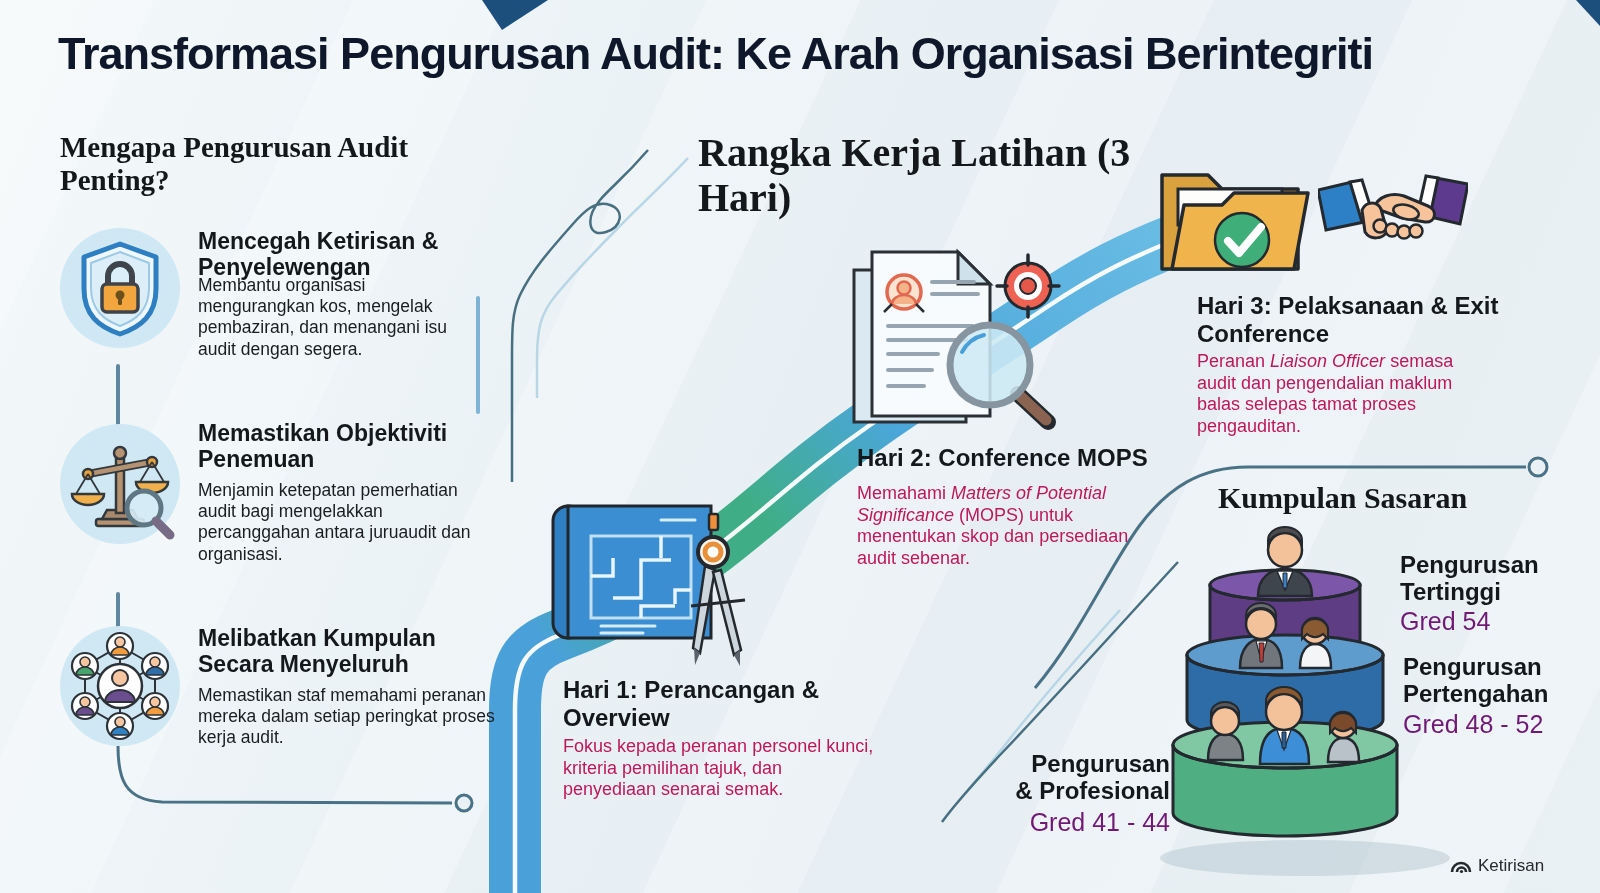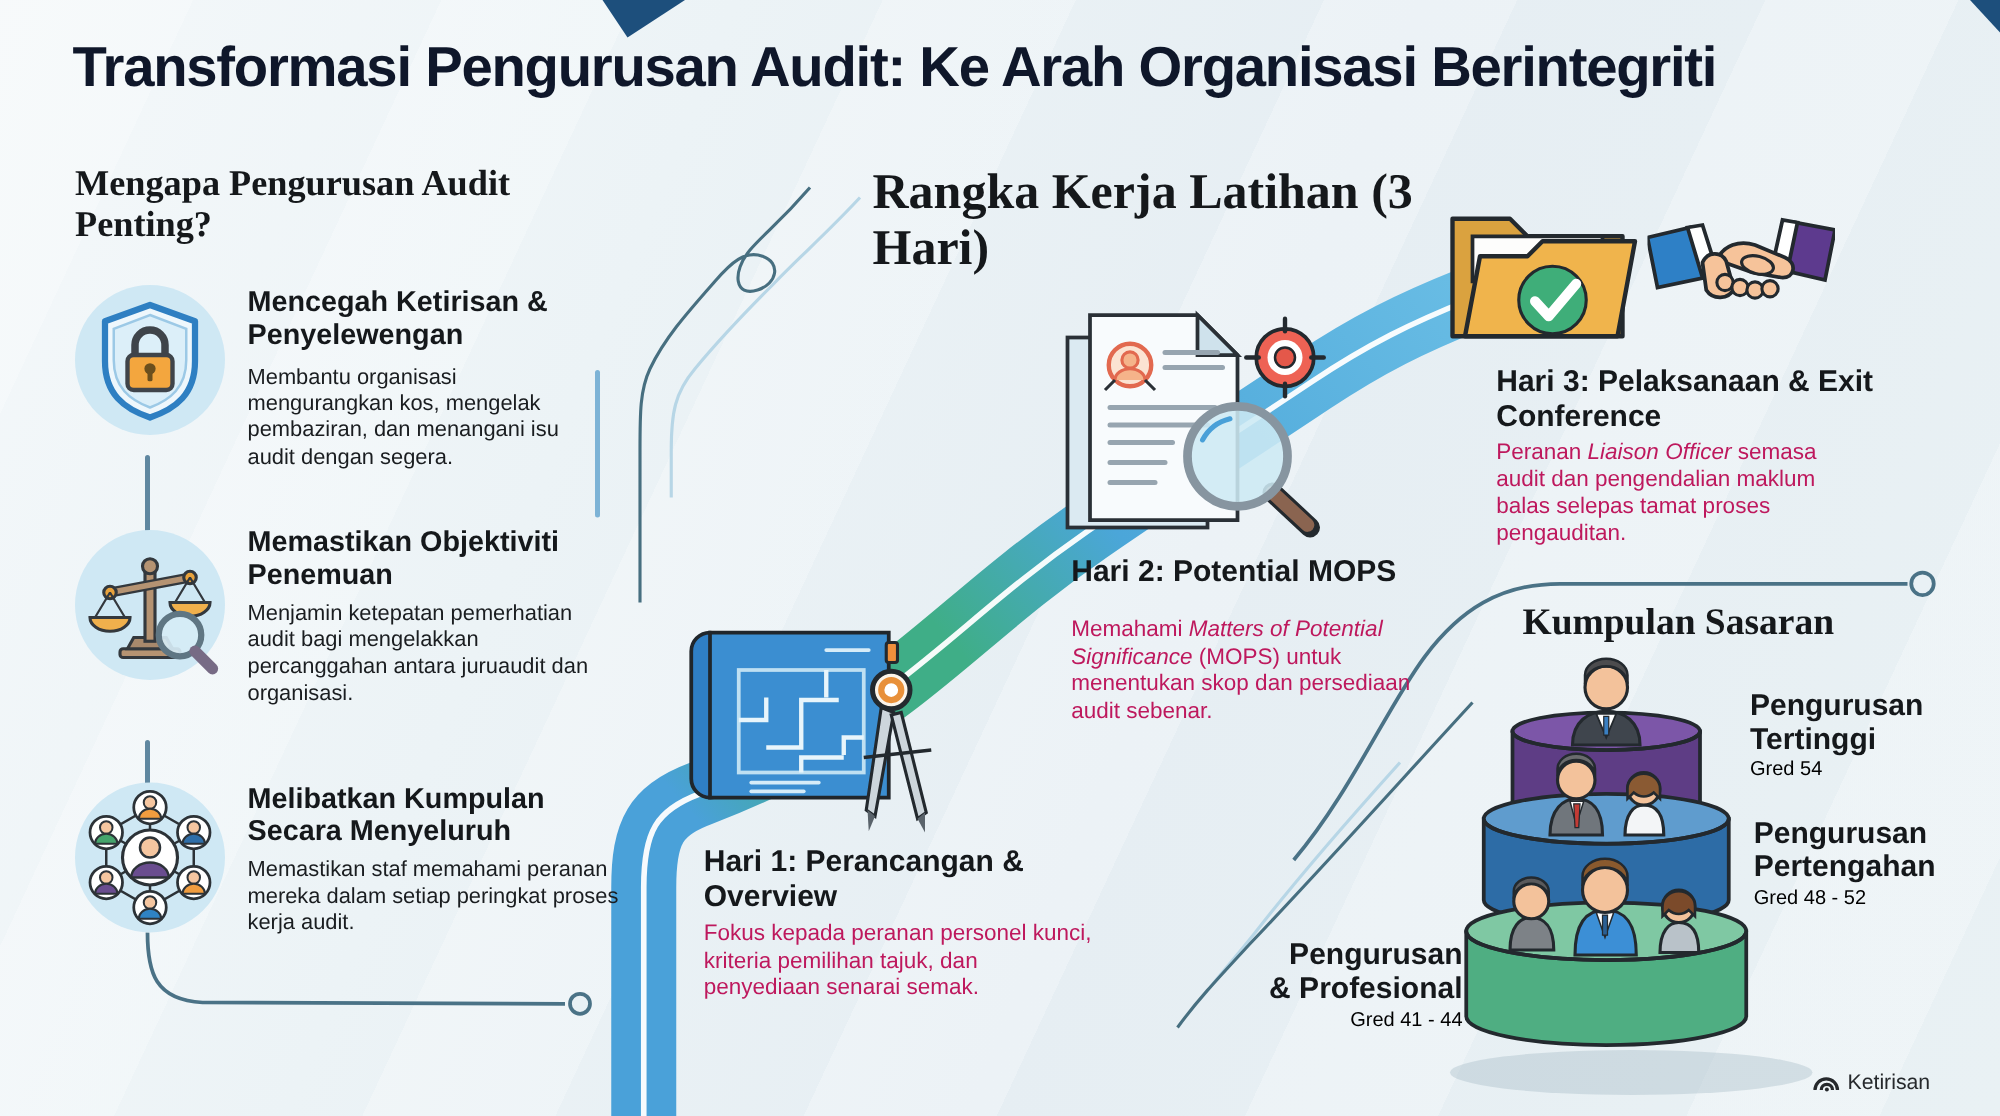--- a/index.html
+++ b/index.html
@@ -15,21 +15,21 @@
   .h2{font-weight:700;color:#15181b;line-height:1.13;font-family:Liberation Serif, serif;}
   .why-h{left:60px;top:131px;width:370px;font-size:29px;}
   .rk-h{left:698px;top:130px;width:470px;font-size:40px;}
   .ks-h{left:1218px;top:481px;width:330px;font-size:30px;}
   .item-t{font-size:23px;font-weight:700;color:#15181b;line-height:1.14;}
   .item-b{font-size:17.5px;color:#1a1d20;line-height:1.21;}
   .day-t{font-size:24px;font-weight:700;color:#15181b;line-height:1.15;}
   .day-b{font-size:18px;color:#be185d;line-height:1.2;}
   .ital{font-style:italic;}
   .tier-l{font-size:24px;font-weight:700;color:#15181b;line-height:1.13;}
-  .tier-g{font-size:16px;color:#000000;}
+  .tier-g{font-size:25px;color:#701a75;}
   .t-right{text-align:right;}
   .wm{left:1449px;top:856px;display:flex;align-items:center;gap:5px;color:#26292c;font-size:17px;font-weight:500;}
   svg{display:block;}
 </style>
 </head>
 <body>
 
 <div class="stripes"></div>
 
 <svg class="abs" style="left:0;top:0" width="1600" height="893" viewBox="0 0 1600 893">
@@ -86,21 +86,21 @@
 <svg class="abs" style="left:58px;top:226px" width="124" height="124" viewBox="0 0 124 124">
   <circle cx="62" cy="62" r="60" fill="#cfe8f4"></circle>
   <path d="M62 18 L98 31 V63 C98 89 83 101 62 108 C41 101 26 89 26 63 V31 Z" fill="#eef7fc" stroke="#2e7fc2" stroke-width="5" stroke-linejoin="round"></path>
   <path d="M62 26 L91 37 V62 C91 84 78 94 62 100 C46 94 33 84 33 62 V37 Z" fill="#dcEFF9" stroke="#9cc9e6" stroke-width="2"></path>
   <path d="M50 60 V50 a12 12 0 0 1 24 0 V60" fill="none" stroke="#3f444a" stroke-width="6"></path>
   <rect x="44" y="58" width="36" height="28" rx="5" fill="#f3a63e" stroke="#3f444a" stroke-width="3.5"></rect>
   <circle cx="62" cy="69" r="4.5" fill="#6b4f1d"></circle>
   <rect x="60" y="70" width="4" height="9" rx="1.5" fill="#6b4f1d"></rect>
 </svg>
 <div class="abs item-t" style="left:198px;top:228px;width:280px">Mencegah Ketirisan &amp; Penyelewengan</div>
-<div class="abs item-b" style="left:198px;top:291px;width:282px">Membantu organisasi mengurangkan kos, mengelak pembaziran, dan menangani isu audit dengan segera.</div>
+<div class="abs item-b" style="left:198px;top:275px;width:282px">Membantu organisasi mengurangkan kos, mengelak pembaziran, dan menangani isu audit dengan segera.</div>
 
 <svg class="abs" style="left:58px;top:422px" width="124" height="124" viewBox="0 0 124 124">
   <circle cx="62" cy="62" r="60" fill="#cfe8f4"></circle>
   <rect x="38" y="97" width="48" height="7" rx="2.5" fill="#b59372" stroke="#33383d" stroke-width="2.5"></rect>
   <path d="M44 97 h36 l-5 -9 h-26 z" fill="#a8896c" stroke="#33383d" stroke-width="2.5"></path>
   <rect x="58" y="36" width="8" height="55" fill="#b59372" stroke="#33383d" stroke-width="2.5"></rect>
   <circle cx="62" cy="31" r="6" fill="#b59372" stroke="#33383d" stroke-width="2.5"></circle>
   <path d="M30 52 L94 40" stroke="#33383d" stroke-width="8" stroke-linecap="round"></path>
   <path d="M30 52 L94 40" stroke="#b59372" stroke-width="4.5" stroke-linecap="round"></path>
   <circle cx="30" cy="52" r="5" fill="#e8a23c" stroke="#33383d" stroke-width="2.5"></circle>
@@ -206,22 +206,22 @@
         <line x1="188" y1="77" x2="188" y2="87"></line>
       <line x1="157" y1="56" x2="167" y2="56"></line>
         <line x1="209" y1="56" x2="219" y2="56"></line>
     </g>
   </g>
   <line x1="178" y1="164" x2="208" y2="192" stroke="#23292e" stroke-width="16" stroke-linecap="round"></line>
   <line x1="178" y1="164" x2="206" y2="190" stroke="#8a6450" stroke-width="11" stroke-linecap="round"></line>
   <circle cx="150" cy="135" r="40" fill="rgba(205,233,244,0.88)" stroke="#8795a0" stroke-width="7"></circle>
   <path d="M122 122 a34 34 0 0 1 22 -17" fill="none" stroke="#49a0d8" stroke-width="4" stroke-linecap="round"></path>
 </svg>
-<div class="abs day-t" style="left:857px;top:444px;width:330px">Hari 2: Potential MOPS</div>
-<div class="abs day-b" style="left:857px;top:493px;width:282px"><span>Memahami </span><span class="ital">Matters of Potential Significance</span><span> (MOPS) untuk menentukan skop dan persediaan audit sebenar.</span></div>
+<div class="abs day-t" style="left:857px;top:444px;width:330px">Hari 2: Conference MOPS</div>
+<div class="abs day-b" style="left:857px;top:483px;width:282px"><span>Memahami </span><span class="ital">Matters of Potential Significance</span><span> (MOPS) untuk menentukan skop dan persediaan audit sebenar.</span></div>
 
 <svg class="abs" style="left:1150px;top:145px" width="170" height="140" viewBox="0 0 170 140">
   <path d="M12 30 h46 l14 14 h76 v80 h-136 z" fill="#daa23f" stroke="#23292e" stroke-width="3.5" stroke-linejoin="round"></path>
   <path d="M28 44 h104 v36 h-104 z" fill="#fdfdfc" stroke="#23292e" stroke-width="3"></path>
   <path d="M22 124 L34 60 h38 l12 -12 h74 l-14 76 z" fill="#f0b44c" stroke="#23292e" stroke-width="3.5" stroke-linejoin="round"></path>
   <circle cx="92" cy="95" r="27" fill="#3fae79" stroke="#23292e" stroke-width="2.5"></circle>
   <path d="M78 96 l11 12 l22 -26" fill="none" stroke="#ffffff" stroke-width="8" stroke-linecap="round" stroke-linejoin="round"></path>
 </svg>
 <svg class="abs" style="left:1318px;top:160px" width="150" height="112" viewBox="0 0 150 112">
   <polygon points="0,30 34,22 46,62 8,70" fill="#2e80c6" stroke="#23292e" stroke-width="3"></polygon>

